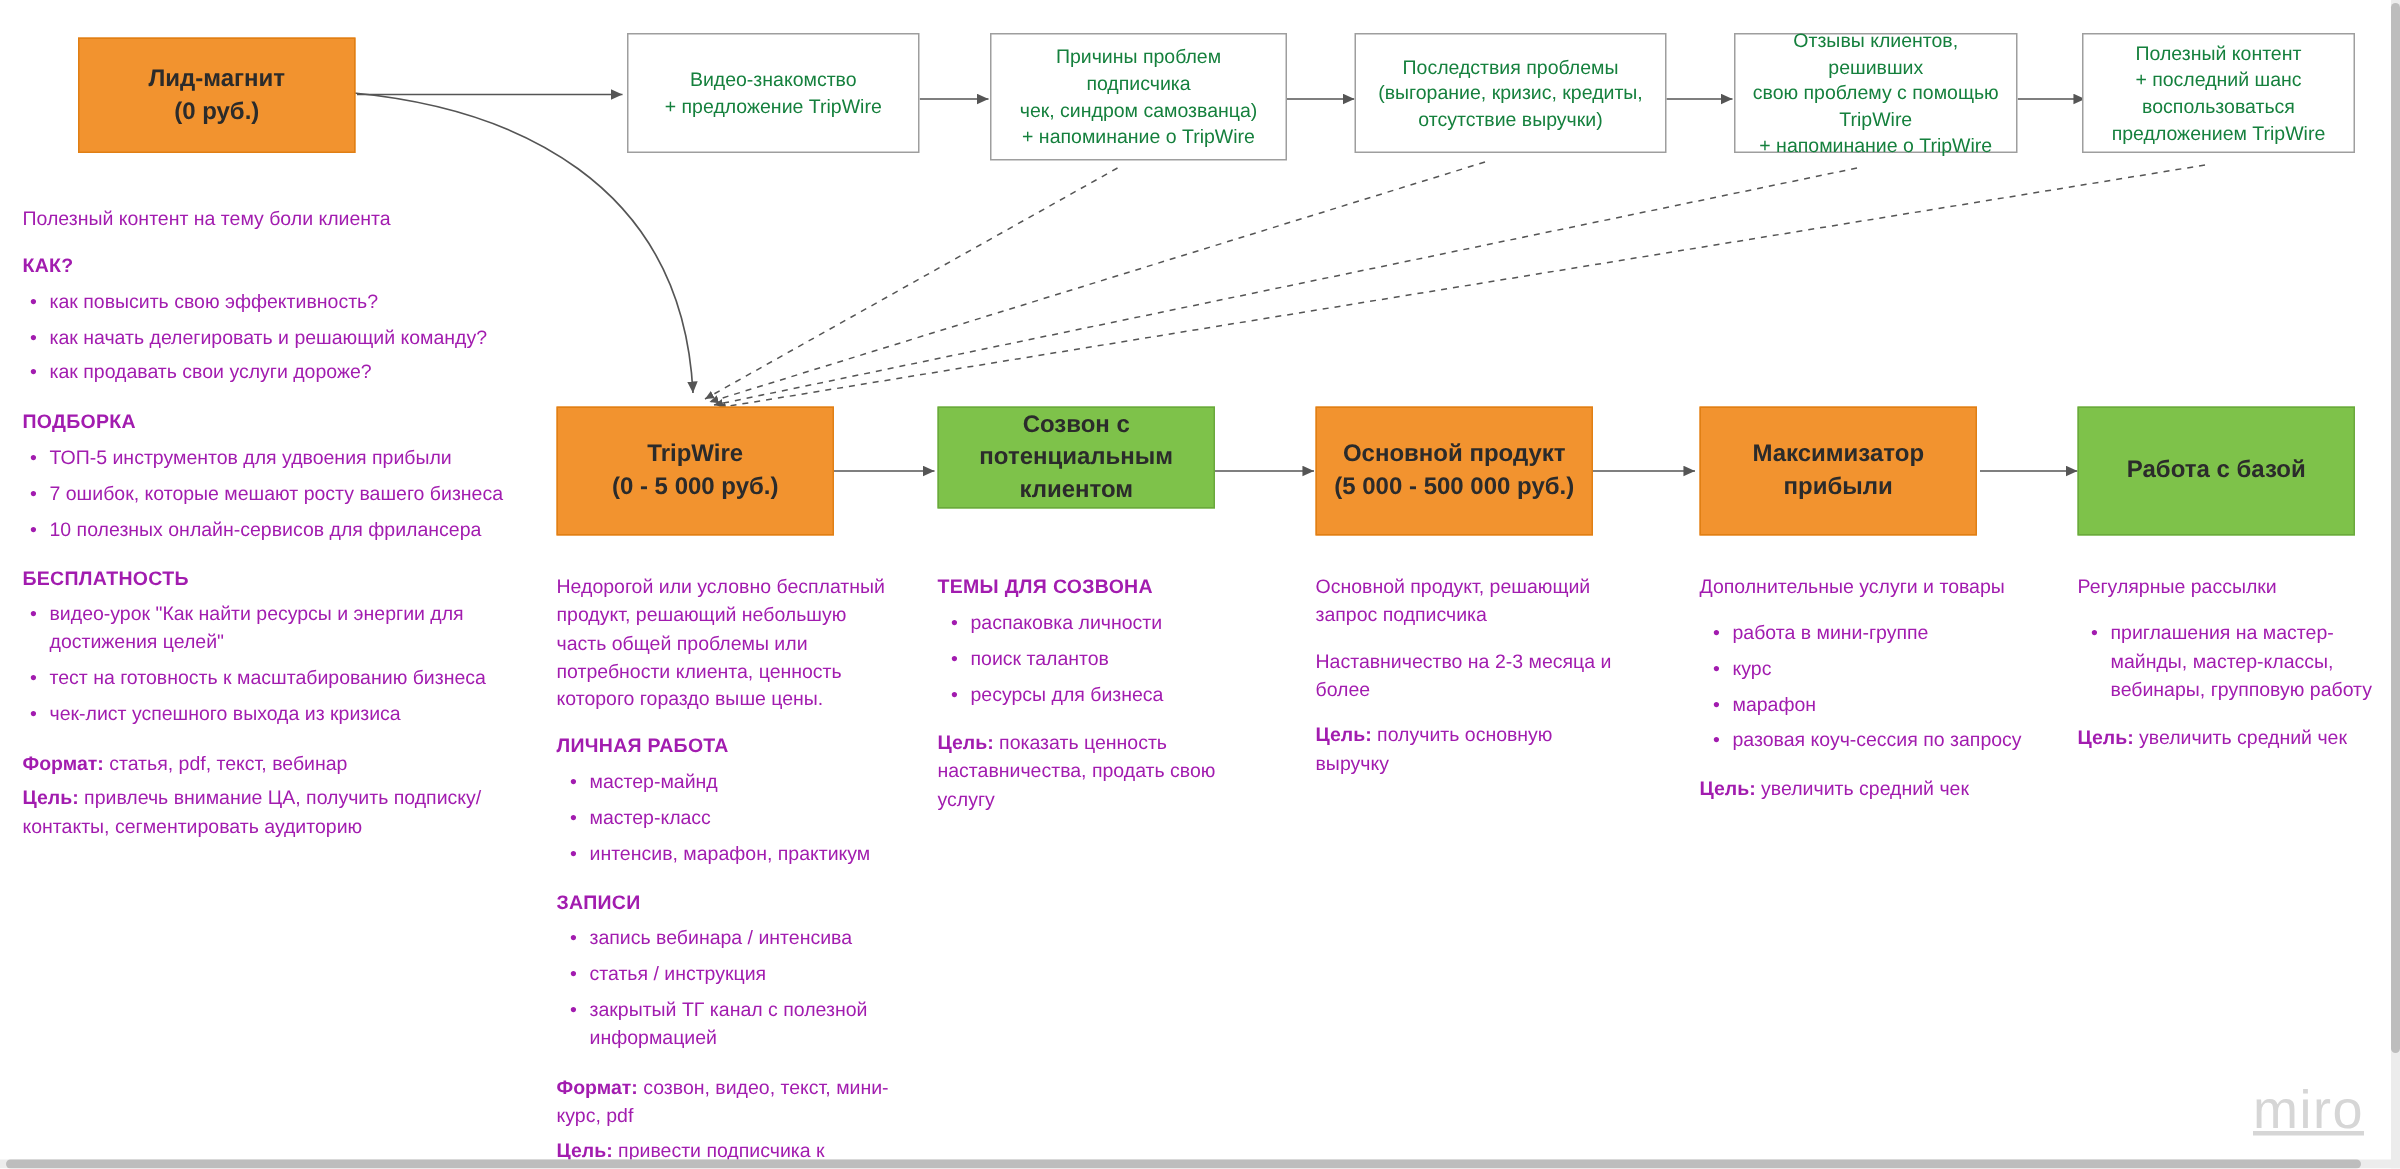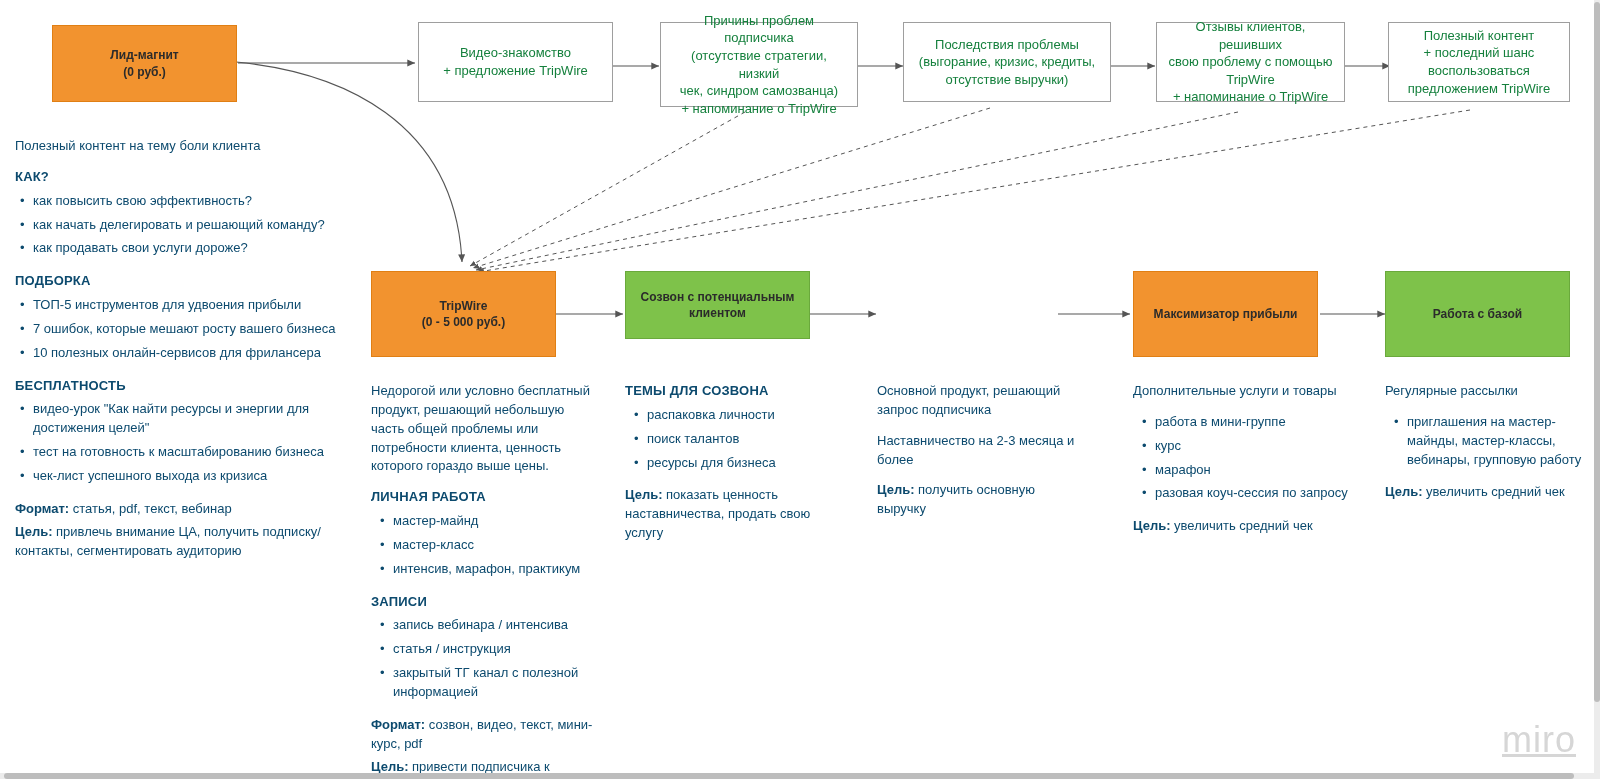--- a/index.html
+++ b/index.html
@@ -28,21 +28,21 @@
     height: 779px;
     pointer-events: none;
   }
   .node {
     position: absolute;
     box-sizing: border-box;
     display: flex;
     align-items: center;
     justify-content: center;
     text-align: center;
-    font-size: 12px;
+    font-size: 16px;
     line-height: 1.35;
     padding: 6px 8px;
   }
   .node.orange {
     background: #f2932f;
     border: 1px solid #e07f14;
     font-weight: bold;
     color: #2b2b2b;
   }
   .node.green {
@@ -55,21 +55,21 @@
     background: #ffffff;
     border: 1px solid #9e9e9e;
     font-weight: normal;
     color: #15803d;
     font-size: 13px;
   }
   .txt {
     position: absolute;
     font-size: 13px;
     line-height: 1.45;
-    color: #0c4a6e;
+    color: #a21caf;
   }
   .txt h4 {
     margin: 0 0 4px 0;
     font-size: 13px;
     font-weight: bold;
     letter-spacing: 0.2px;
   }
   .txt p {
     margin: 0 0 12px 0;
   }
@@ -187,21 +187,20 @@
   <div class="node plain" style="left:418px; top:22px; width:195px; height:80px;">
     <div>
       <div>Видео-знакомство</div>
       <div>+ предложение TripWire</div>
     </div>
   </div>
 
   <div class="node plain" style="left:660px; top:22px; width:198px; height:85px;">
     <div>
       <div>Причины проблем подписчика</div>
-      <div>(отсутствие стратегии, низкий</div>
       <div>чек, синдром самозванца)</div>
       <div>+ напоминание о TripWire</div>
     </div>
   </div>
 
   <div class="node plain" style="left:903px; top:22px; width:208px; height:80px;">
     <div>
       <div>Последствия проблемы</div>
       <div>(выгорание, кризис, кредиты,</div>
       <div>отсутствие выручки)</div>
@@ -233,20 +232,26 @@
     </div>
   </div>
 
   <div class="node green" style="left:625px; top:271px; width:185px; height:68px;">
     <div>
       <div>Созвон с потенциальным</div>
       <div>клиентом</div>
     </div>
   </div>
 
+  <div class="node orange" style="left:877px; top:271px; width:185px; height:86px;">
+    <div>
+      <div>Основной продукт</div>
+      <div>(5 000 - 500 000 руб.)</div>
+    </div>
+  </div>
 
   <div class="node orange" style="left:1133px; top:271px; width:185px; height:86px;">
     <div>
       <div>Максимизатор прибыли</div>
     </div>
   </div>
 
   <div class="node green" style="left:1385px; top:271px; width:185px; height:86px;">
     <div>
       <div>Работа с базой</div>

